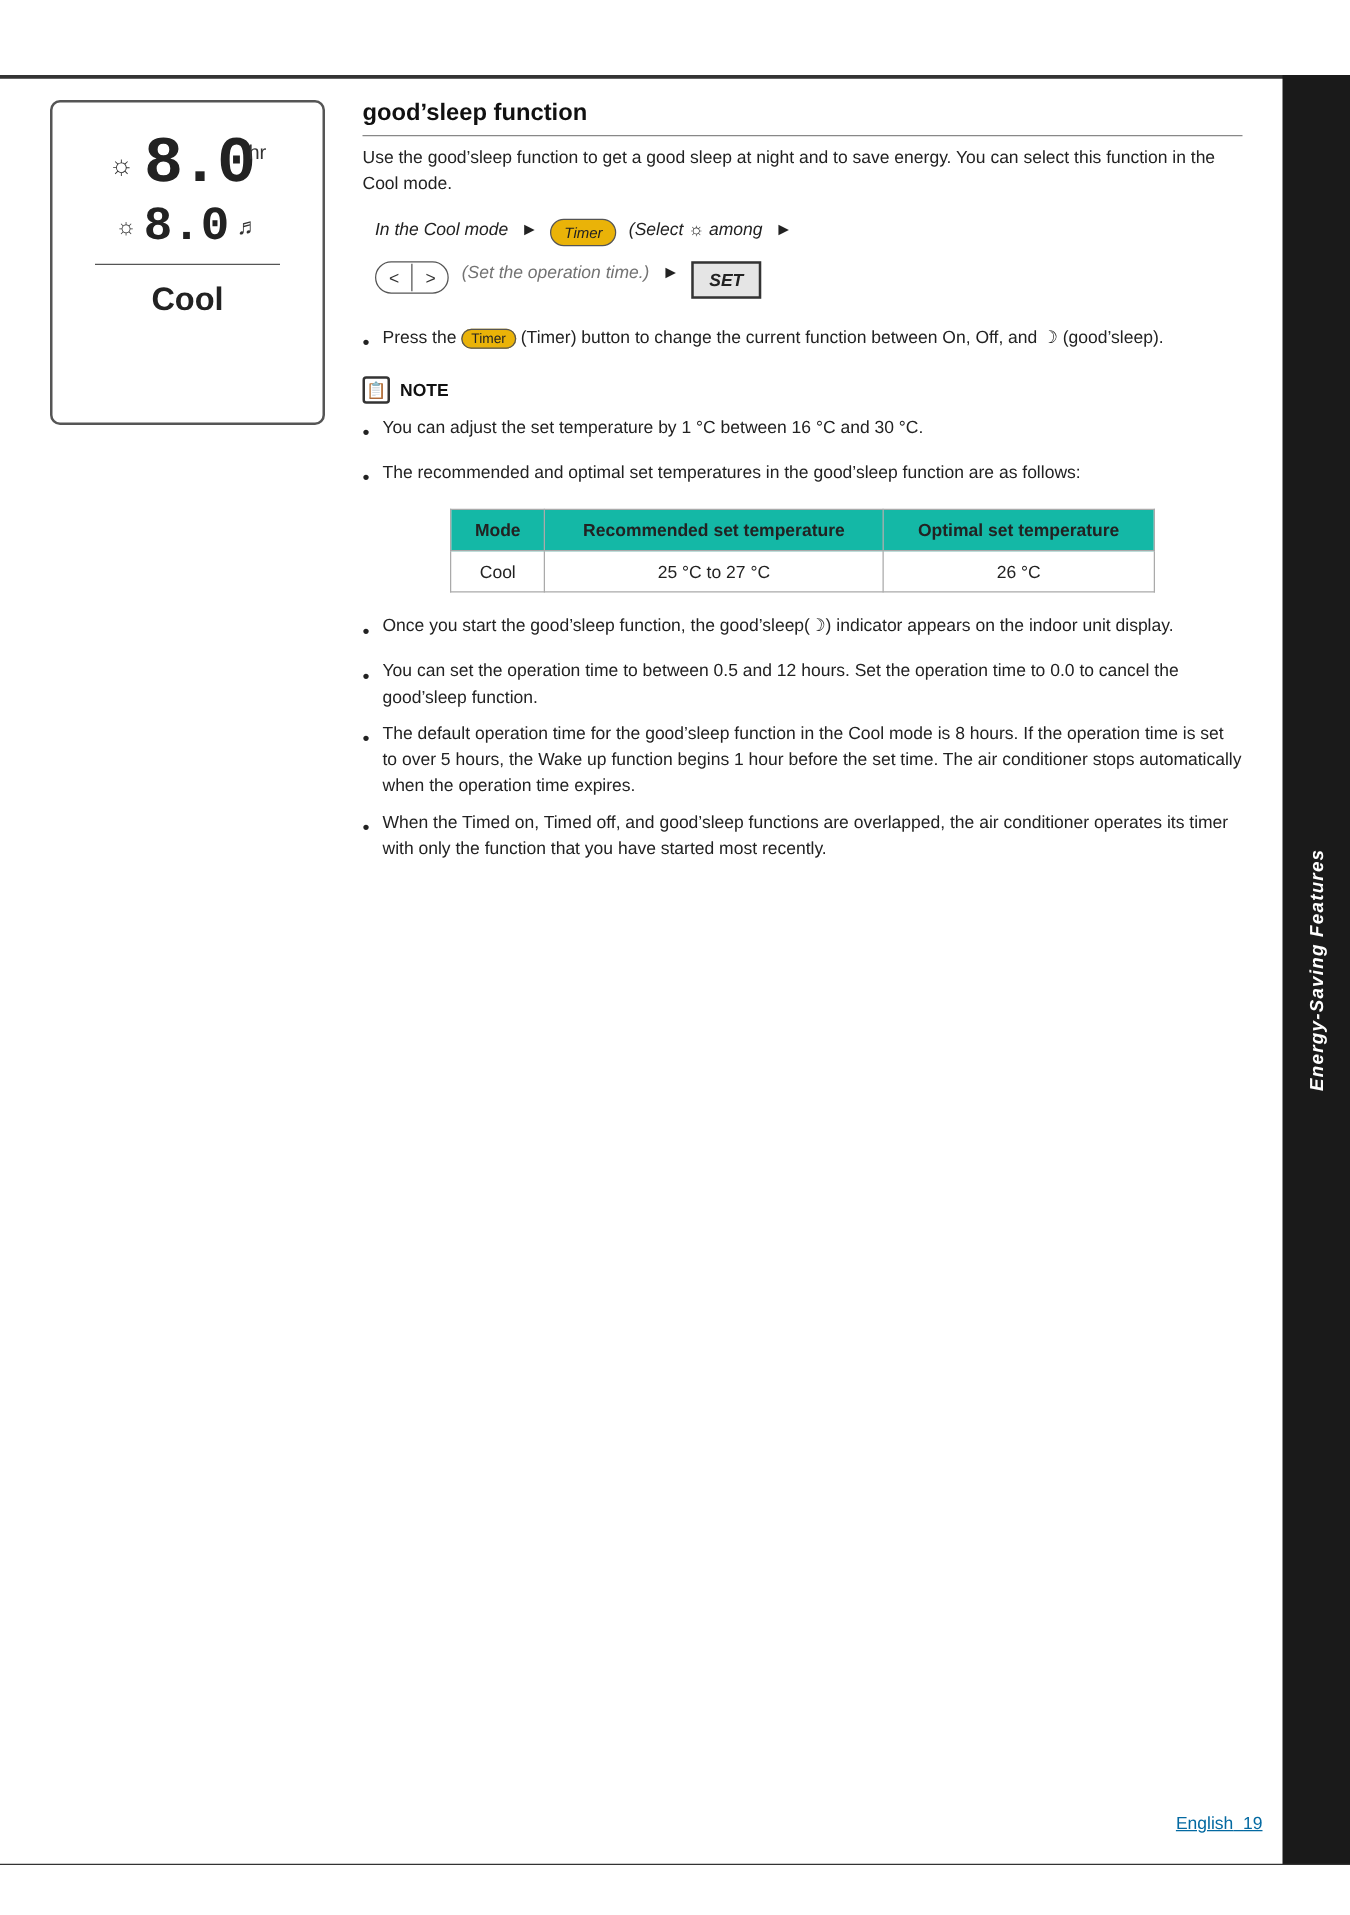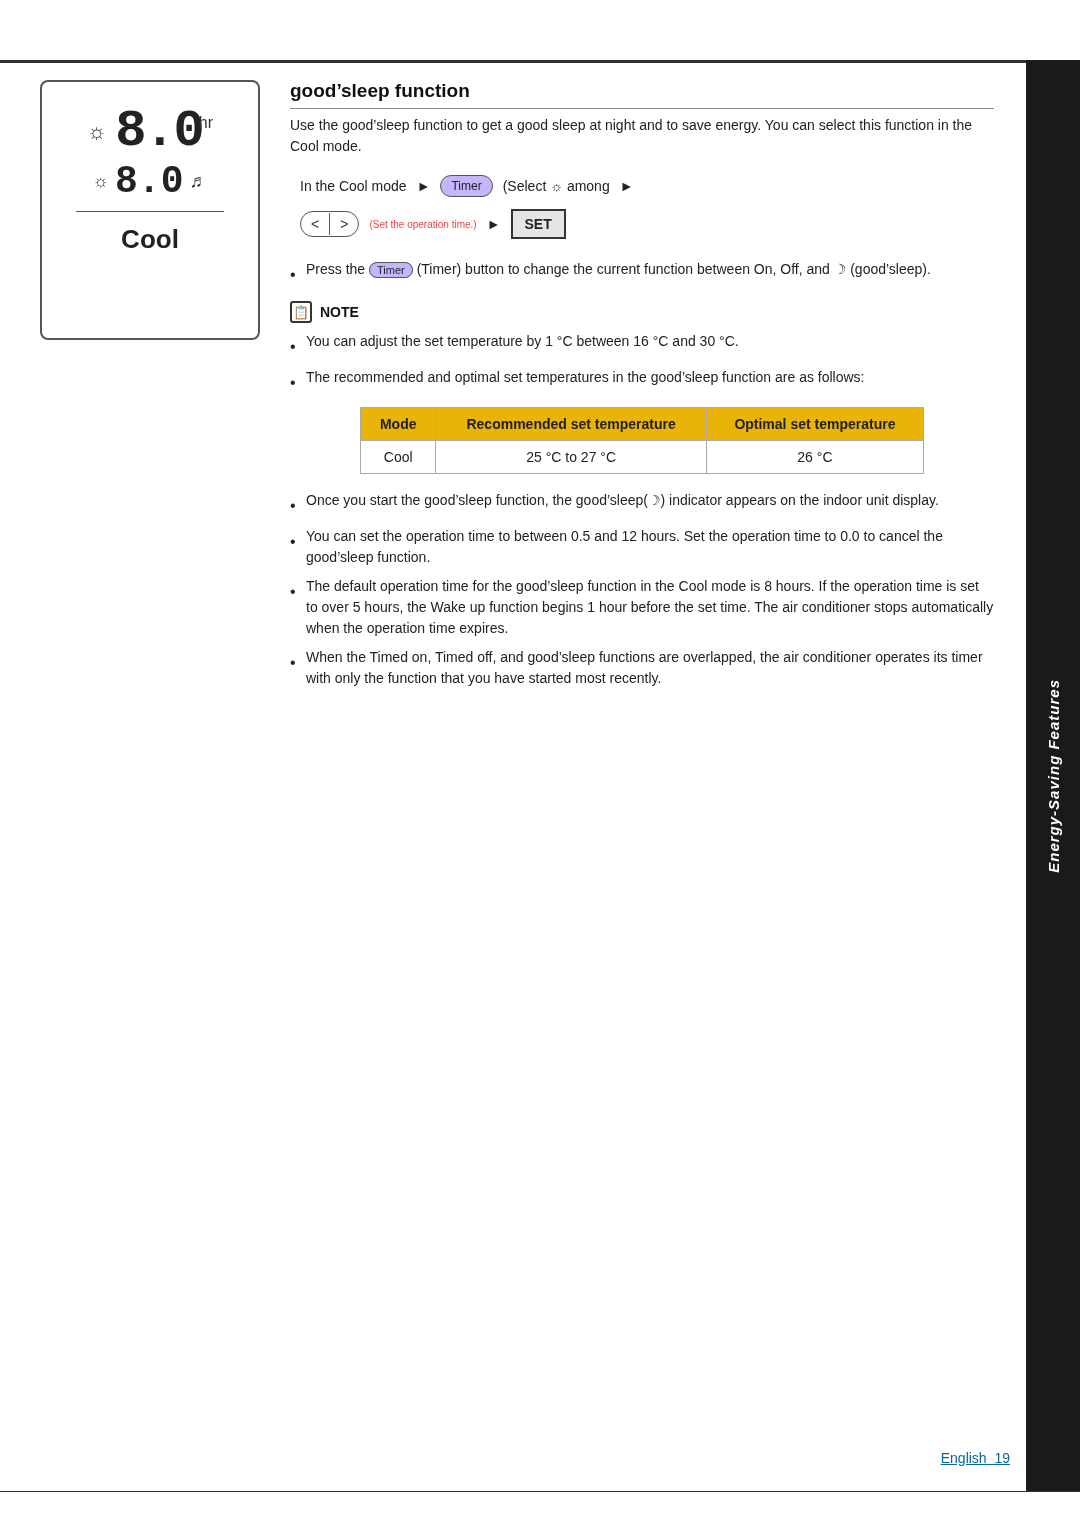--- a/index.html
+++ b/index.html
@@ -173,41 +173,42 @@
     .flow-diagram {
       display: flex;
       flex-direction: column;
       gap: 12px;
       margin-bottom: 20px;
       padding-left: 10px;
     }
 
     .flow-row {
       display: flex;
-      align-items: center;
+      align-items: flex-start;
       gap: 10px;
+      font-style: italic;
     }
 
     .flow-label {
       font-size: 14px;
       color: #222;
     }
 
     .arrow-right {
       font-size: 14px;
       color: #222;
     }
 
     .timer-btn {
       border: 1.5px solid #555;
       border-radius: 14px;
       padding: 3px 10px;
       font-size: 12px;
       color: #222;
-      background: #c4b5fd;
+      background: #eab308;
     }
 
     .select-label {
       font-size: 14px;
       color: #222;
     }
 
     .set-btn {
       border: 2px solid #333;
       padding: 5px 12px;
@@ -234,22 +235,22 @@
       background: transparent;
     }
 
     .nav-divider {
       width: 1px;
       height: 22px;
       background: #555;
     }
 
     .operation-label {
-      font-size: 10px;
-      color: #ef4444;
+      font-size: 14px;
+      color: #737373;
     }
 
     
     .bullet-section {
       margin-top: 12px;
     }
 
     .bullet-item {
       display: flex;
       align-items: flex-start;
@@ -307,21 +308,21 @@
     }
 
     .temp-table th, .temp-table td {
       border: 1px solid #aaa;
       padding: 8px 14px;
       text-align: center;
       color: #222;
     }
 
     .temp-table th {
-      background: #eab308;
+      background: #14b8a6;
       font-weight: bold;
     }
 
     
     .page-indicator {
       position: absolute;
       bottom: 66px;
       right: 70px;
       font-size: 14px;
       color: #0369a1;

